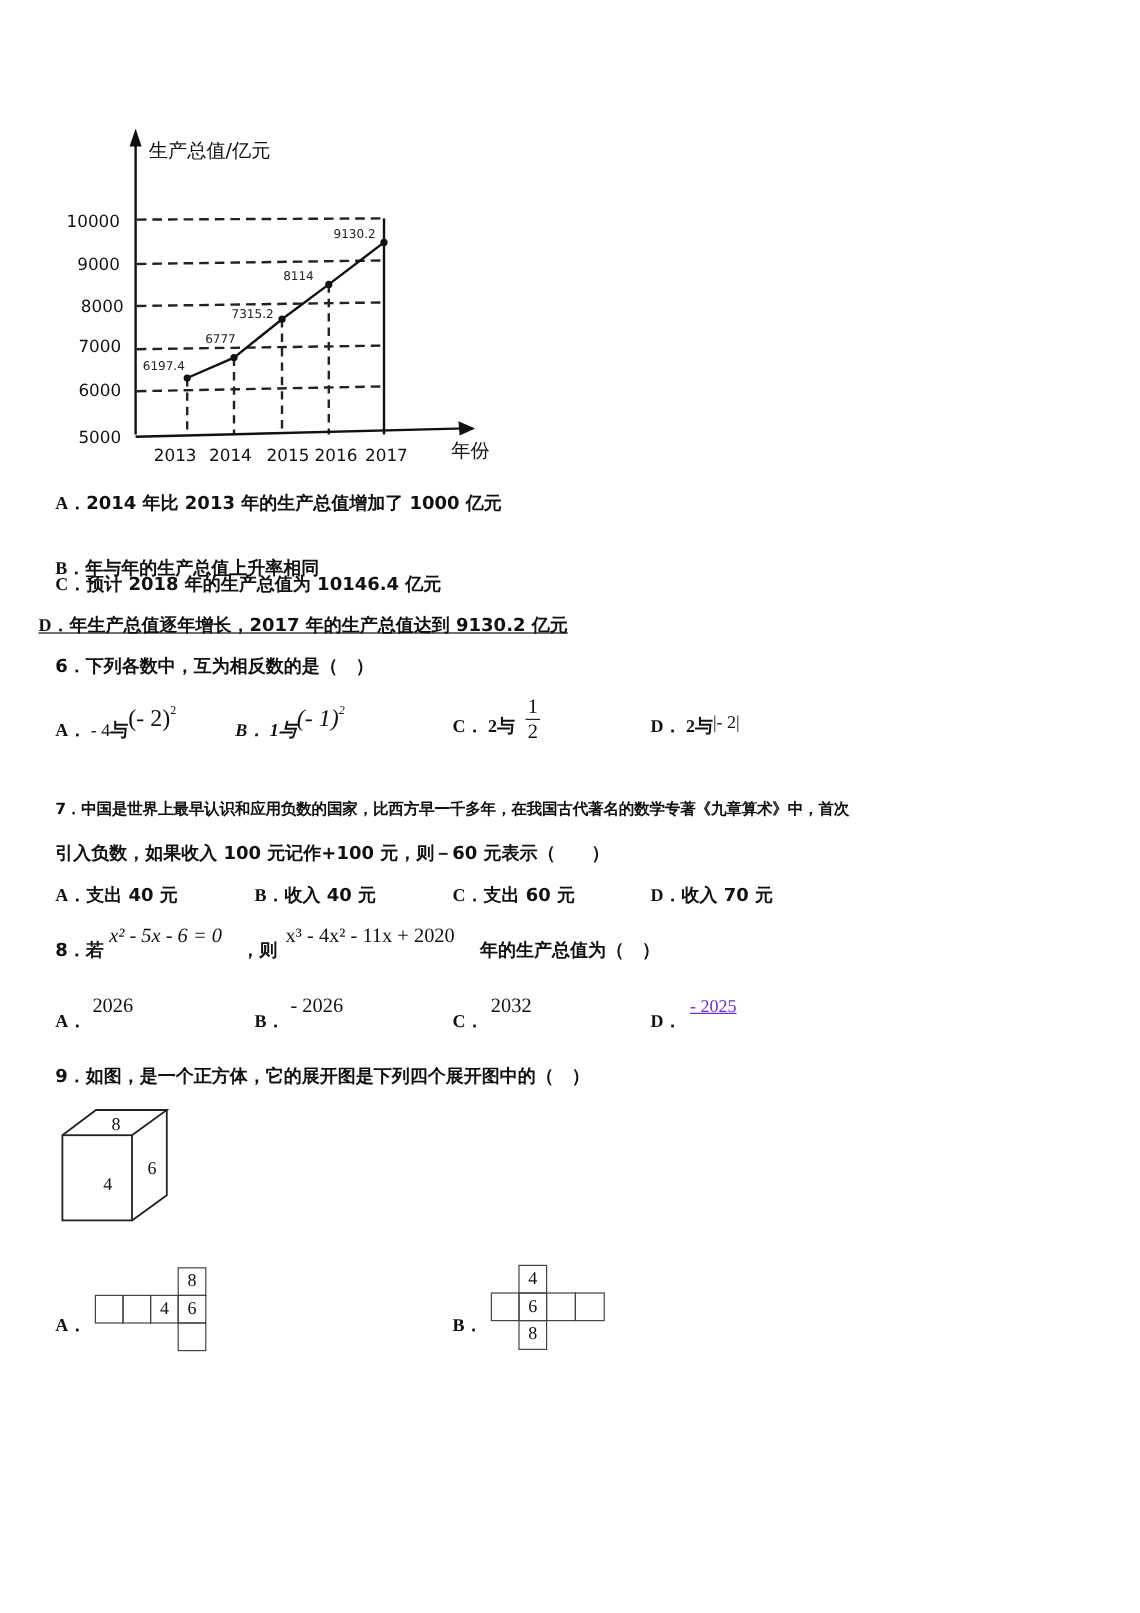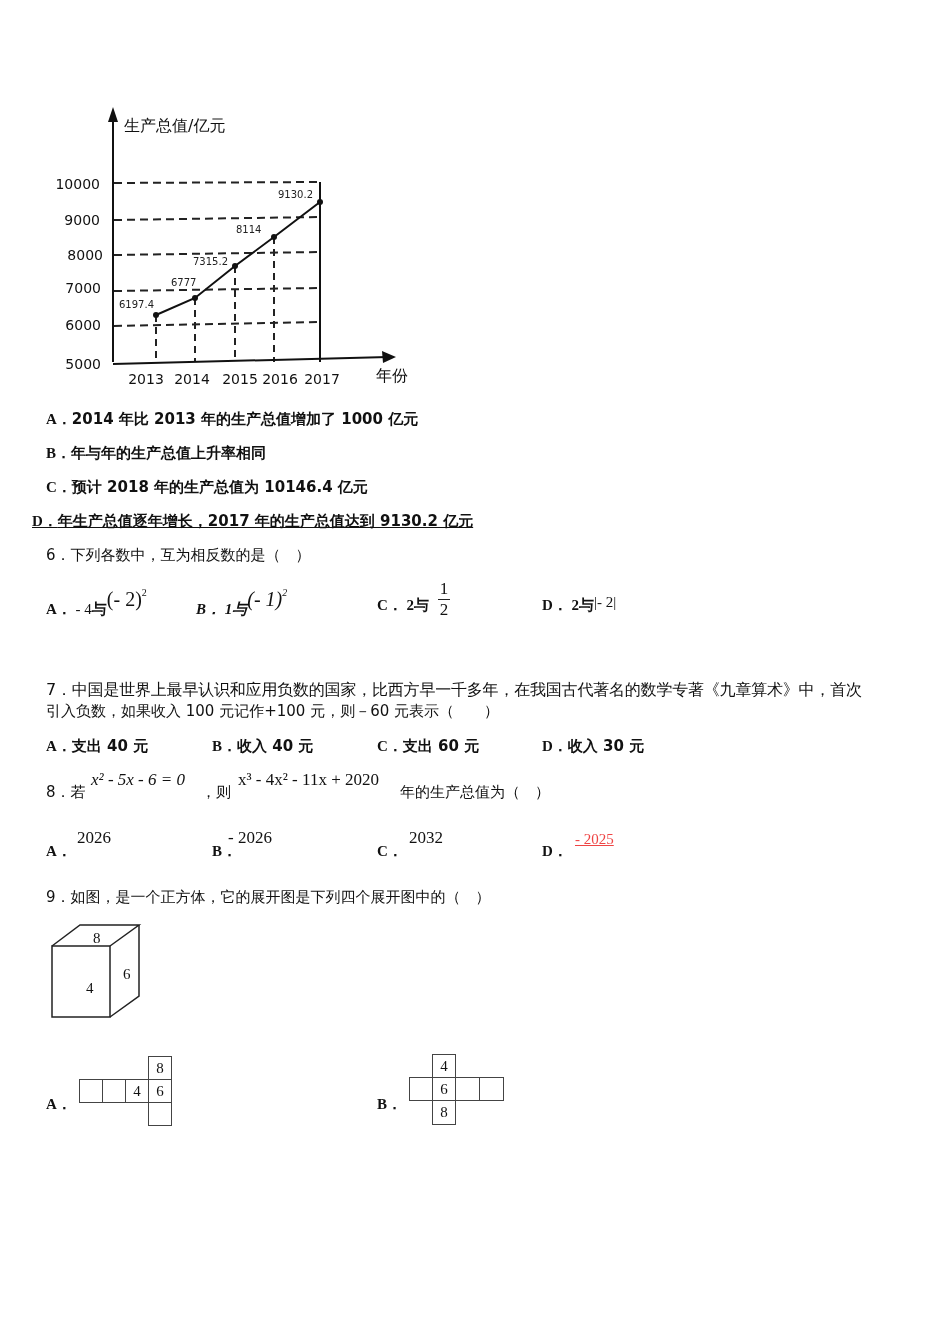--- a/index.html
+++ b/index.html
@@ -1,24 +1,24 @@
 <!DOCTYPE html>
 <html><head>
 <meta charset="utf-8">
 <style>
   html,body{margin:0;padding:0;background:#ffffff;}
   body{width:950px;height:1344px;position:relative;overflow:hidden;color:#111;
        font-family:"DejaVu Serif","Liberation Serif",serif;}
   .abs{position:absolute;white-space:nowrap;}
-  .q{font-size:15px;font-weight:normal;font-family:"DejaVu Sans","Liberation Sans",sans-serif;}
+  .q{font-size:15px;font-weight:bold;font-family:"DejaVu Sans","Liberation Sans",sans-serif;}
   .opt{font-size:15px;font-weight:bold;font-family:"Liberation Serif","DejaVu Serif",serif;}
   .opt .cn{font-family:"DejaVu Sans","Liberation Sans",sans-serif;}
   .math{font-family:"Liberation Serif","DejaVu Serif",serif;font-weight:normal;font-size:17px;}
   .sup{font-size:10px;vertical-align:super;}
-  .red{color:#ef4444;text-decoration:underline;}
+  .red{color:#6d28d9;text-decoration:underline;}
   svg text{font-family:"DejaVu Sans","Liberation Sans",sans-serif;}
   .netcell{position:absolute;border:1.5px solid #444;box-sizing:border-box;
            font-family:"Liberation Serif","DejaVu Serif",serif;font-size:15px;
            display:flex;align-items:center;justify-content:center;}
 </style>
 </head>
 <body>
 
 <div class="abs" style="left:0;top:0;width:430px;height:400px;">
   <svg width="430" height="400" viewBox="0 0 430 400">
@@ -79,21 +79,21 @@
       <text x="322" y="384">2017</text>
     </g>
     <text x="124" y="131" font-size="16" fill="#111">生产总值/亿元</text>
     <text x="376" y="381" font-size="16" fill="#111">年份</text>
   </svg>
 </div>
 
 <div class="abs opt" style="left:46px;top:410px;">
   <span>A．</span><span class="cn">2014 年比 2013 年的生产总值增加了 1000 亿元</span>
 </div>
-<div class="abs opt" style="left:46px;top:444px;">
+<div class="abs opt" style="left:46px;top:464px;">
   <span>B．</span><span class="cn">年与年的生产总值上升率相同</span>
 </div>
 <div class="abs opt" style="left:46px;top:478px;">
   <span>C．</span><span class="cn">预计 2018 年的生产总值为 10146.4 亿元</span>
 </div>
 <div class="abs opt" style="left:32px;top:512px;text-decoration:underline;">
   <span>D．</span><span class="cn">年生产总值逐年增长，2017 年的生产总值达到 9130.2 亿元</span>
 </div>
 
 <div class="abs q" style="left:46px;top:546px;">6．下列各数中，互为相反数的是（　）</div>
@@ -113,45 +113,45 @@
 <div class="abs" style="left:438px;top:580px;width:12px;text-align:center;font-family:'Liberation Serif',serif;font-size:17px;line-height:18px;">
   <div>1</div>
   <div style="border-top:1px solid #222;margin:1px 0;"></div>
   <div>2</div>
 </div>
 <div class="abs opt" style="left:542px;top:596px;">
   <span>D．</span>
   <span>2</span><span class="cn">与</span><span class="math" style="font-size:15px;position:relative;top:-3px;">|- 2|</span>
 </div>
 
-<div class="abs q" style="left:46px;top:680px;font-size:16px;letter-spacing:-0.2px;">7．中国是世界上最早认识和应用负数的国家，比西方早一千多年，在我国古代著名的数学专著《九章算术》中，首次</div>
+<div class="abs q" style="left:46px;top:665px;font-size:13px;letter-spacing:-0.2px;">7．中国是世界上最早认识和应用负数的国家，比西方早一千多年，在我国古代著名的数学专著《九章算术》中，首次</div>
 <div class="abs q" style="left:46px;top:702px;">引入负数，如果收入 100 元记作+100 元，则－60 元表示（　　）</div>
 <div class="abs opt" style="left:46px;top:737px;text-align:center;">
   <span>A．</span><span class="cn">支出 40 元</span>
 </div>
 <div class="abs opt" style="left:212px;top:737px;">
   <span>B．</span><span class="cn">收入 40 元</span>
 </div>
 <div class="abs opt" style="left:377px;top:737px;">
   <span>C．</span><span class="cn">支出 60 元</span>
 </div>
 <div class="abs opt" style="left:542px;top:737px;">
-  <span>D．</span><span class="cn">收入 30 元</span>
+  <span>D．</span><span class="cn">收入 70 元</span>
 </div>
 
 <div class="abs q" style="left:46px;top:783px;">8．若</div>
 <div class="abs math" style="left:91px;top:770px;font-style:italic;text-align:center;">x² - 5x - 6 = 0</div>
 <div class="abs q" style="left:201px;top:783px;">，则</div>
 <div class="abs math" style="left:238px;top:770px;">x³ - 4x² - 11x + 2020</div>
 <div class="abs q" style="left:400px;top:783px;">年的生产总值为（　）</div>
 
 <div class="abs opt" style="left:46px;top:842px;">A．</div>
 <div class="abs math" style="left:77px;top:828px;">2026</div>
 <div class="abs opt" style="left:212px;top:842px;">B．</div>
-<div class="abs math" style="left:228px;top:828px;">- 2026</div>
+<div class="abs math" style="left:242px;top:828px;">- 2026</div>
 <div class="abs opt" style="left:377px;top:842px;">C．</div>
 <div class="abs math" style="left:409px;top:828px;">2032</div>
 <div class="abs opt" style="left:542px;top:842px;">D．</div>
 <div class="abs math red" style="left:575px;top:831px;font-size:15px;">- 2025</div>
 
 <div class="abs q" style="left:46px;top:888px;">9．如图，是一个正方体，它的展开图是下列四个展开图中的（　）</div>
 
 <div class="abs" style="left:40px;top:918px;width:110px;height:105px;">
   <svg width="110" height="105" viewBox="40 918 110 105">
     <g stroke="#222" stroke-width="1.5" fill="none">

